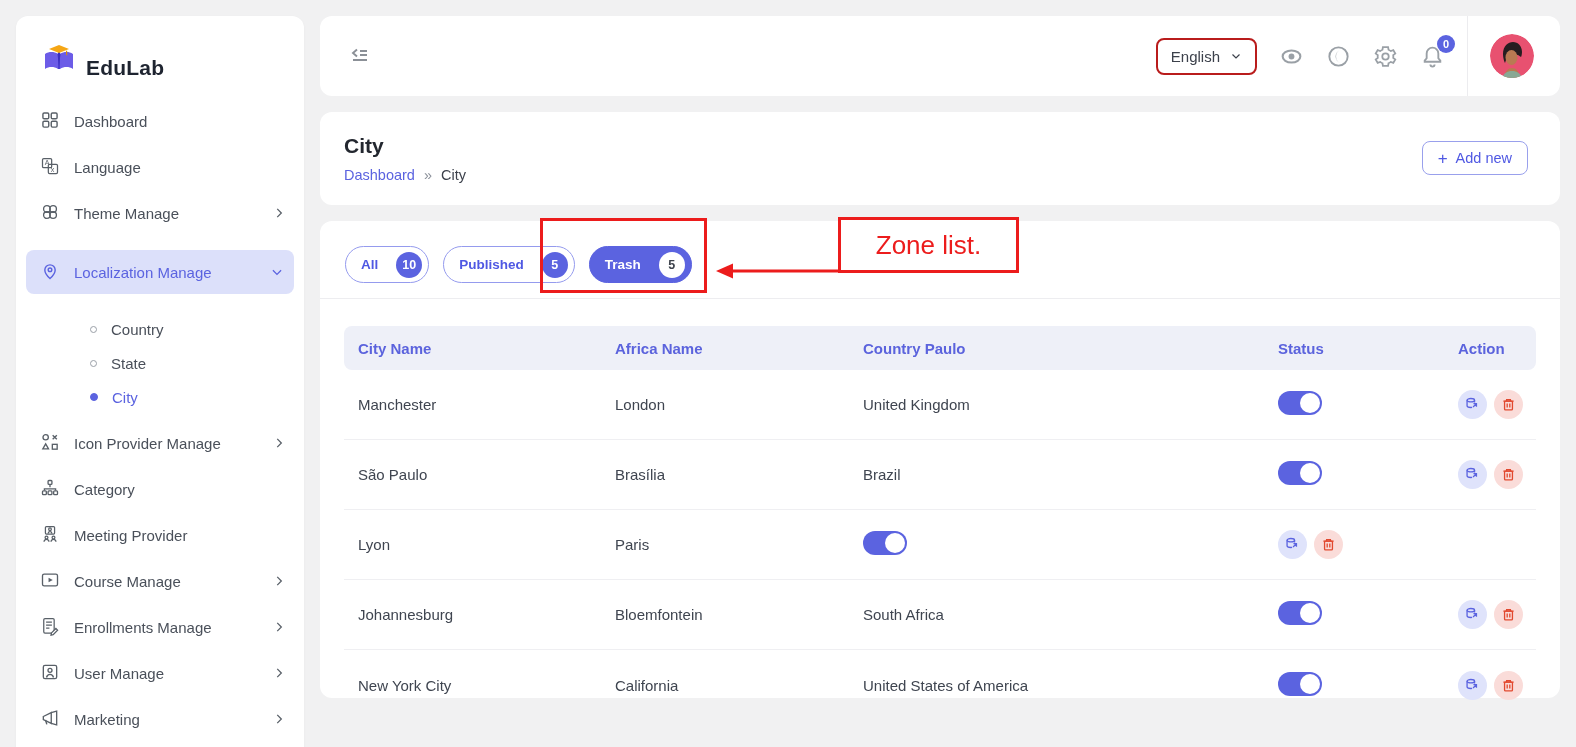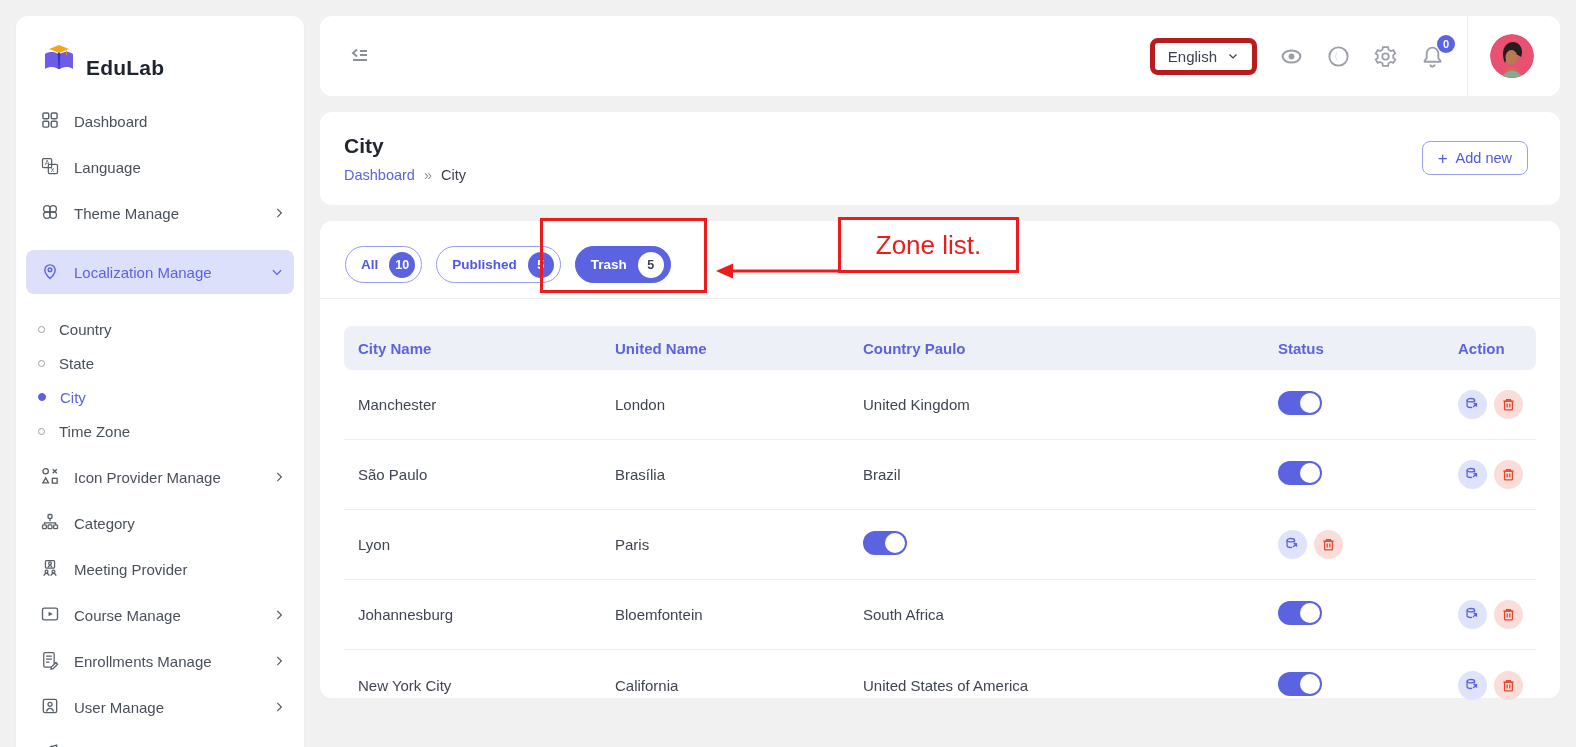--- a/index.html
+++ b/index.html
@@ -13,49 +13,49 @@
   .sidebar { left:16px; top:16px; width:288px; height:1000px; box-shadow:0 1px 3px rgba(0,0,0,.04); }
   .logo-row { display:flex; align-items:flex-end; gap:10px; padding:26px 26px 18px 26px; }
   .logo-text { font-size:21px; font-weight:700; color:#1e2430; letter-spacing:.2px; }
   .nav-item { display:flex; align-items:center; gap:14px; height:46px; padding:0 18px 0 24px; color:#4a505a; font-size:15px; cursor:pointer; }
   .nav-item .lbl { flex:1; }
   .nav-item.active { background:#dce0fa; color:#5b63e0; border-radius:8px; margin:14px 10px; padding:0 10px 0 14px; height:44px; }
   .nav-item.active svg { stroke:#5b63e0; }
   .nav-item svg { stroke:#596068; }
   .chev { color:#6b7280; display:flex; }
   .subnav { padding:4px 0 6px 0; }
-  .sub-item { display:flex; align-items:center; gap:14px; height:34px; padding-left:22px; font-size:15px; color:#4a505a; cursor:pointer; }
+  .sub-item { display:flex; align-items:center; gap:14px; height:34px; padding-left:74px; font-size:15px; color:#4a505a; cursor:pointer; }
   .dot { width:7px; height:7px; border:1.5px solid #9aa0a8; border-radius:50%; }
   .sub-item.active { color:#5b63e0; }
   .sub-item.active .dot { background:#5b63e0; border-color:#5b63e0; width:8px; height:8px; }
 
   
   .topbar { left:320px; top:16px; width:1240px; height:80px; display:flex; align-items:center; padding:0 0 0 28px; }
   .collapse-btn { display:flex; cursor:pointer; }
   .topbar-right { margin-left:auto; display:flex; align-items:center; gap:22px; height:100%; }
-  .lang-select { display:flex; align-items:center; gap:10px; border:5px solid #b91c1c; border-radius:8px; height:37px; padding:0 13px; font-size:15px; color:#3c414b; cursor:pointer; background:#fff; }
+  .lang-select { display:flex; align-items:center; gap:10px; border:2px solid #b91c1c; border-radius:8px; height:37px; padding:0 13px; font-size:15px; color:#3c414b; cursor:pointer; background:#fff; }
   .icon-btn { display:flex; align-items:center; justify-content:center; cursor:pointer; position:relative; }
   .badge { position:absolute; top:-9px; right:-10px; min-width:18px; height:18px; border-radius:50%; background:#5b63e0; color:#fff; font-size:11px; font-weight:700; display:flex; align-items:center; justify-content:center; }
   .tb-divider { width:1px; height:80px; background:#ececef; }
   .avatar { width:44px; height:44px; border-radius:50%; overflow:hidden; cursor:pointer; margin-right:26px; flex:none; }
 
   
   .pagehead { left:320px; top:112px; width:1240px; height:93px; padding:22px 32px 0 24px; }
   .page-title { font-size:21px; font-weight:700; color:#23272f; }
   .breadcrumb { margin-top:9px; font-size:14.5px; display:flex; gap:9px; align-items:center; }
   .bc-link { color:#5b63e0; cursor:pointer; }
   .bc-sep { color:#8b919a; }
   .bc-cur { color:#3c414b; }
   .addnew-btn { position:absolute; right:32px; top:29px; height:34px; border:1px solid #99a0ec; border-radius:8px; background:#fff; color:#4f58e3; font-size:14.5px; display:flex; align-items:center; gap:8px; padding:0 15px; cursor:pointer; font-family:inherit; }
   .addnew-plus { font-size:17px; line-height:1; }
 
   
   .content { left:320px; top:221px; width:1240px; height:477px; }
   .tabs-row { display:flex; gap:14px; padding:25px 0 0 25px; }
-  .tab-pill { display:flex; align-items:center; gap:3px; height:37px; border:1.5px solid #959bee; border-radius:19px; padding:0 6px 0 15px; background:#fff; color:#4f58e3; font-size:13.5px; font-weight:700; cursor:pointer; font-family:inherit; }
+  .tab-pill { display:flex; align-items:center; gap:10px; height:37px; border:1.5px solid #959bee; border-radius:19px; padding:0 6px 0 15px; background:#fff; color:#4f58e3; font-size:13.5px; font-weight:700; cursor:pointer; font-family:inherit; }
   .tab-count { width:26px; height:26px; border-radius:50%; background:#5b63e0; color:#fff; font-size:12.5px; font-weight:700; display:flex; align-items:center; justify-content:center;margin-left:8px; }
   .tab-pill.active { background:#5b63e0; border-color:#5b63e0; color:#fff; }
   .tab-pill.active .tab-count { background:#fff; color:#3c414b; }
   .tabs-divider { border:none; border-top:1px solid #ededf0; margin-top:15px; }
 
   .table { margin:27px 24px 0 24px; }
   .t-head, .t-row { display:grid; grid-template-columns:257px 248px 415px 180px 92px; align-items:center; }
   .t-head { background:#eef0f8; border-radius:8px; height:44px; }
   .t-head > div { font-size:15px; font-weight:700; color:#5b63dd; padding-left:14px; }
   .t-row { height:70px; border-bottom:1px solid #efeff2; }
@@ -152,24 +152,20 @@
           <span class="dot"></span>
           <span>Country</span>
         </div>
         <div class="sub-item">
           <span class="dot"></span>
           <span>State</span>
         </div>
         <div class="sub-item active">
           <span class="dot"></span>
           <span>City</span>
-        </div>
-        <div class="sub-item">
-          <span class="dot"></span>
-          <span>Time Zone</span>
         </div>
       </div>
 
       <div class="nav-item">
         <span>
           <svg width="20" height="20" viewBox="0 0 24 24" fill="none" stroke="#596068" stroke-width="1.6">
             <circle cx="6.8" cy="6.3" r="3.2"></circle>
             <path d="M15.2 3.8l5 5M20.2 3.8l-5 5"></path>
             <path d="M6.8 14.2l3.4 6H3.4z"></path>
             <rect x="14.8" y="14.8" width="5.8" height="5.8"></rect>
@@ -356,21 +352,21 @@
       <button class="tab-pill active">
         <span>Trash</span>
         <span class="tab-count">5</span>
       </button>
     </div>
     <hr class="tabs-divider">
 
     <div class="table">
       <div class="t-head">
         <div>City Name</div>
-        <div>United Name</div>
+        <div>Africa Name</div>
         <div>Country Paulo</div>
         <div>Status</div>
         <div>Action</div>
       </div>
 
       <div class="t-row">
         <div>Manchester</div>
         <div>London</div>
         <div>United Kingdom</div>
         <div><button class="toggle"></button></div>

